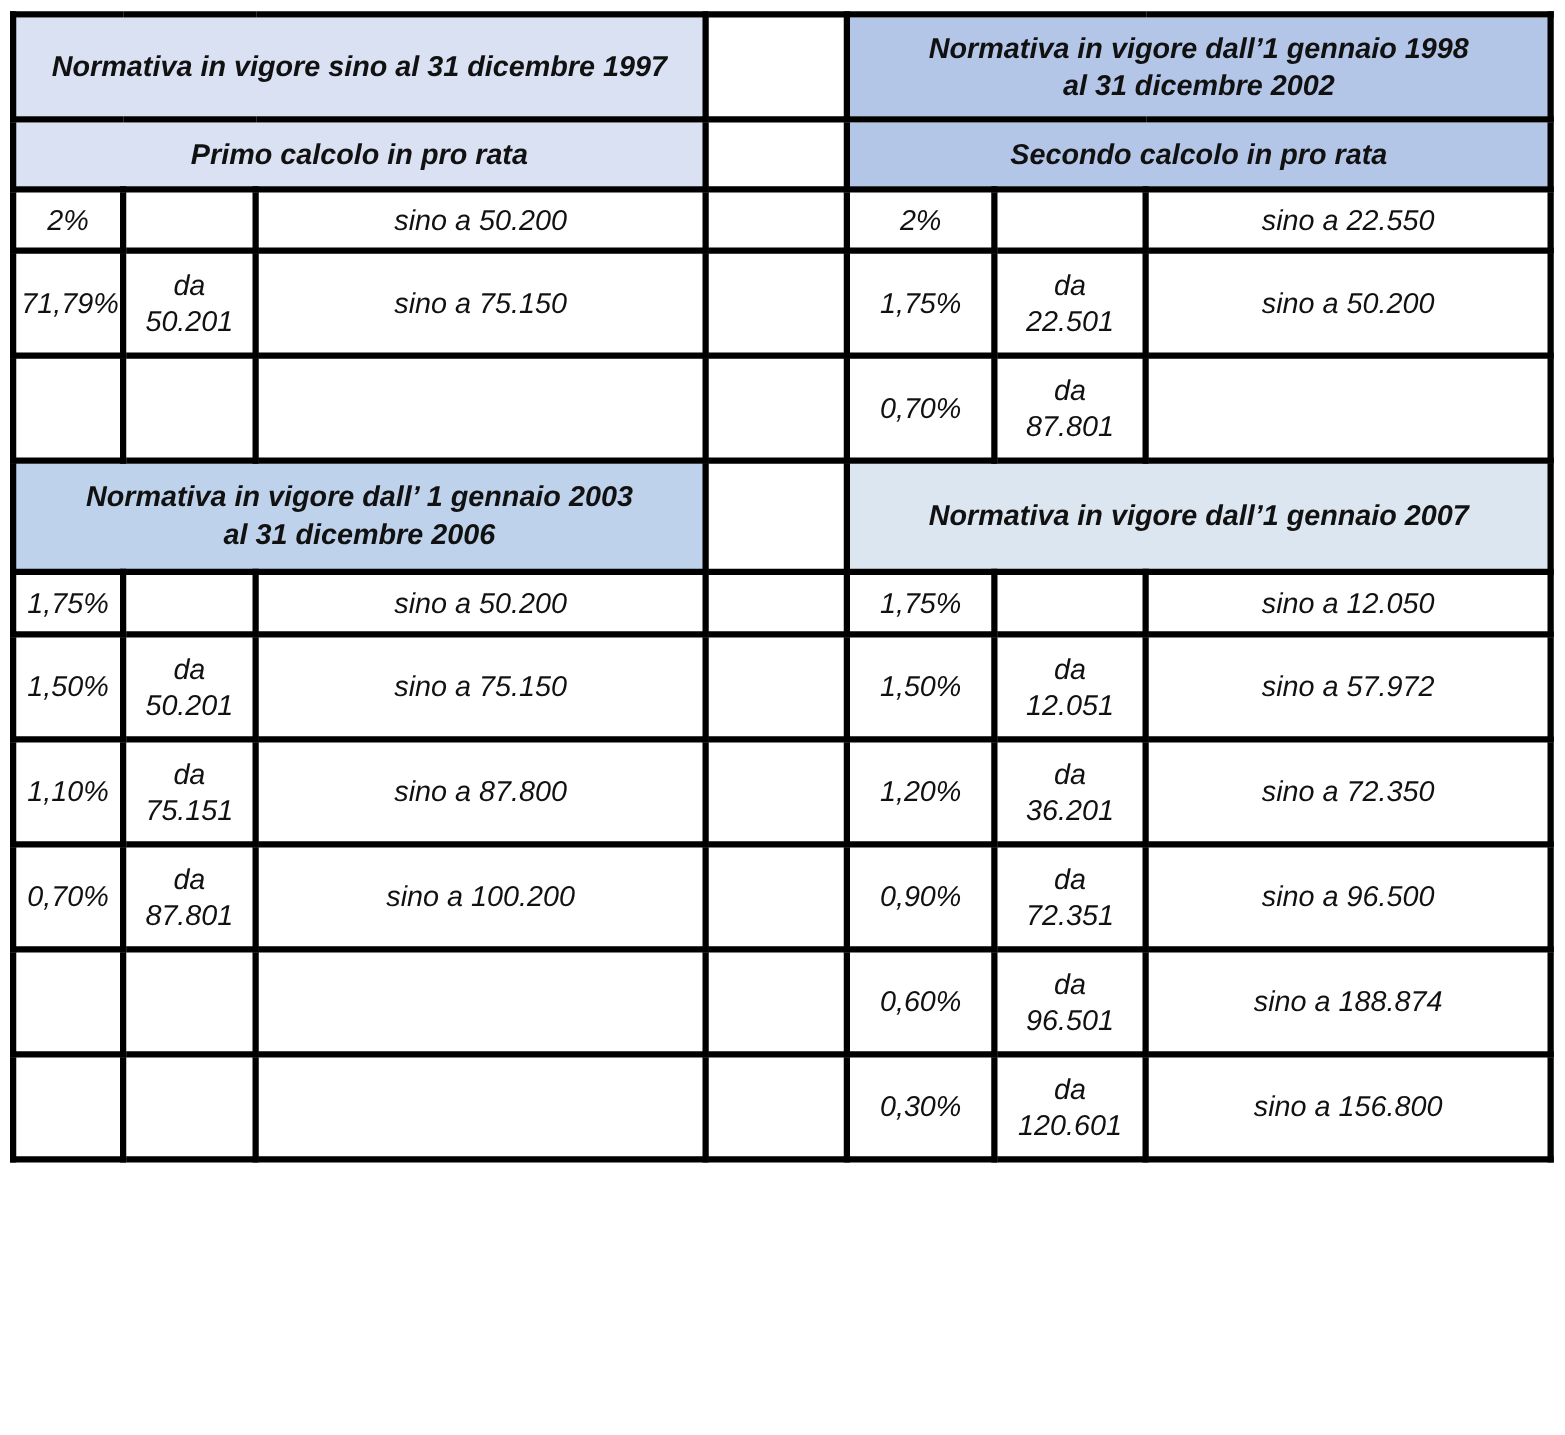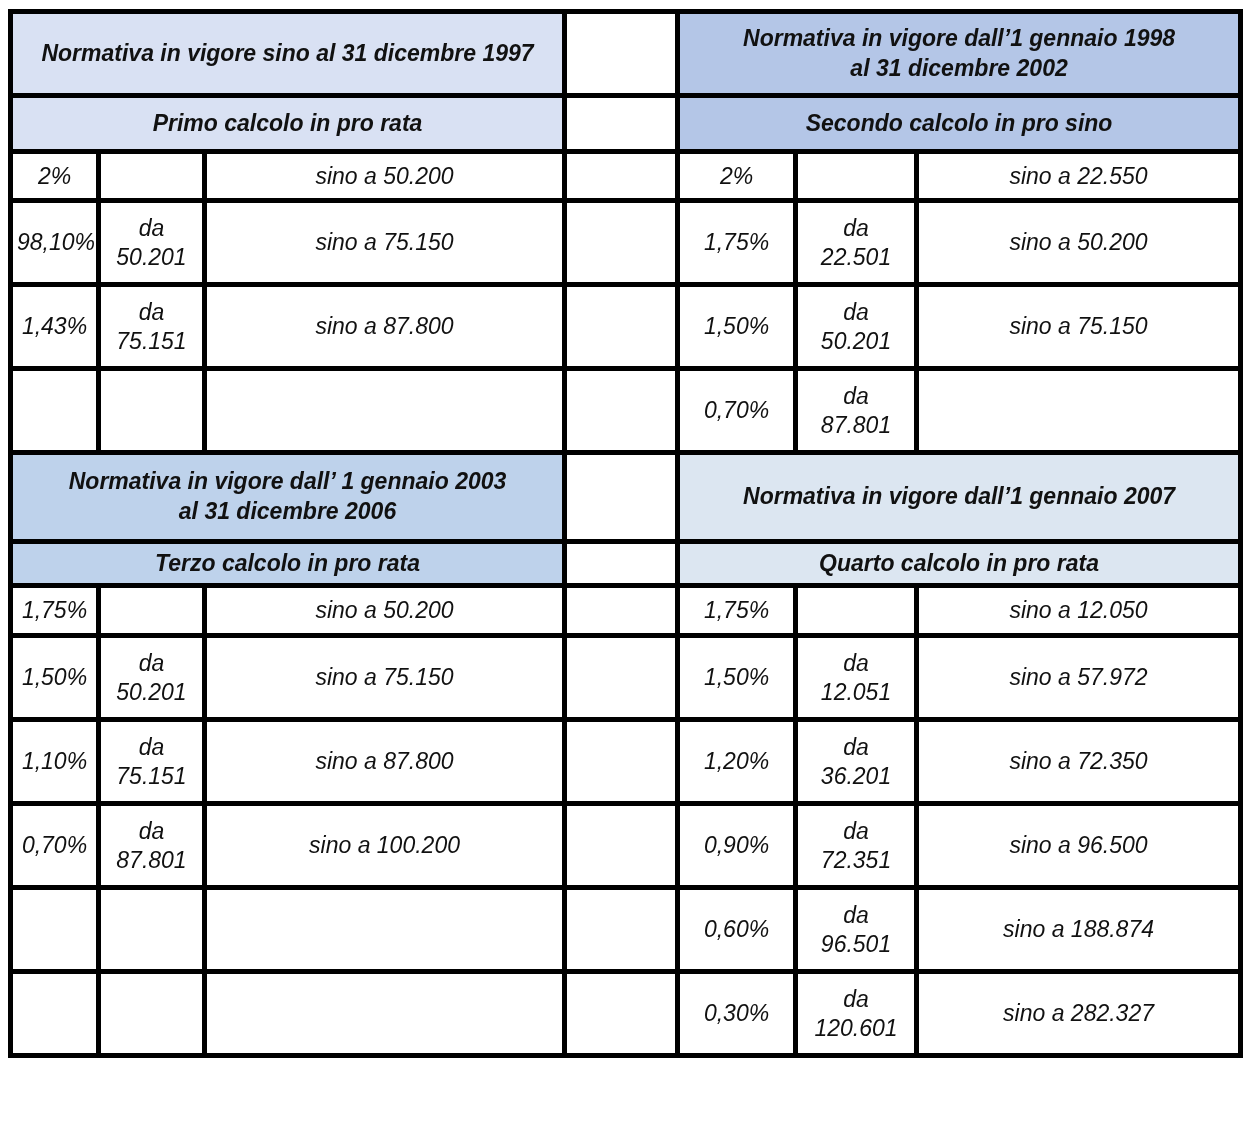--- a/index.html
+++ b/index.html
@@ -53,75 +53,59 @@
   <tbody>
       <tr class="rh1">
     <td colspan="3" class="hd bg-t1">Normativa in vigore sino al 31 dicembre 1997</td>
     <td class="spacer"></td>
     <td colspan="3" class="hd bg-t2">Normativa in vigore dall’1 gennaio 1998
 al 31 dicembre 2002</td>
   </tr>
   <tr class="rs1">
     <td colspan="3" class="sub bg-t1">Primo calcolo in pro rata</td>
     <td class="spacer"></td>
-    <td colspan="3" class="sub bg-t2">Secondo calcolo in pro sino</td>
+    <td colspan="3" class="sub bg-t2">Secondo calcolo in pro rata</td>
   </tr>
 
   <tr class="rf1">
     <td class="rate">2%</td>
     <td class="from"></td>
     <td class="to">sino a 50.200</td>
     <td class="spacer"></td>
     <td class="rate">2%</td>
     <td class="from"></td>
     <td class="to">sino a 22.550</td>
   </tr>
   <tr class="rd">
-    <td class="rate">98,10%</td>
+    <td class="rate">71,79%</td>
     <td class="from">da
 50.201</td>
     <td class="to">sino a 75.150</td>
     <td class="spacer"></td>
     <td class="rate">1,75%</td>
     <td class="from">da
 22.501</td>
     <td class="to">sino a 50.200</td>
-  </tr>
-  <tr class="rd">
-    <td class="rate">1,43%</td>
-    <td class="from">da
-75.151</td>
-    <td class="to">sino a 87.800</td>
-    <td class="spacer"></td>
-    <td class="rate">1,50%</td>
-    <td class="from">da
-50.201</td>
-    <td class="to">sino a 75.150</td>
   </tr>
   <tr class="rd">
     <td class="rate"></td>
     <td class="from"></td>
     <td class="to"></td>
     <td class="spacer"></td>
     <td class="rate">0,70%</td>
     <td class="from">da
 87.801</td>
     <td class="to"></td>
   </tr>
 
   <tr class="rh2">
     <td colspan="3" class="hd bg-t3">Normativa in vigore dall’ 1 gennaio 2003
 al 31 dicembre 2006</td>
     <td class="spacer"></td>
     <td colspan="3" class="hd bg-t4">Normativa in vigore dall’1 gennaio 2007</td>
-  </tr>
-  <tr class="rs2">
-    <td colspan="3" class="sub bg-t3">Terzo calcolo in pro rata</td>
-    <td class="spacer"></td>
-    <td colspan="3" class="sub bg-t4">Quarto calcolo in pro rata</td>
   </tr>
 
   <tr class="rf2">
     <td class="rate">1,75%</td>
     <td class="from"></td>
     <td class="to">sino a 50.200</td>
     <td class="spacer"></td>
     <td class="rate">1,75%</td>
     <td class="from"></td>
     <td class="to">sino a 12.050</td>
@@ -170,16 +154,16 @@
     <td class="to">sino a 188.874</td>
   </tr>
   <tr class="rd">
     <td class="rate"></td>
     <td class="from"></td>
     <td class="to"></td>
     <td class="spacer"></td>
     <td class="rate">0,30%</td>
     <td class="from">da
 120.601</td>
-    <td class="to">sino a 282.327</td>
+    <td class="to">sino a 156.800</td>
   </tr>
 </tbody>
   </table>
 
 </body></html>

